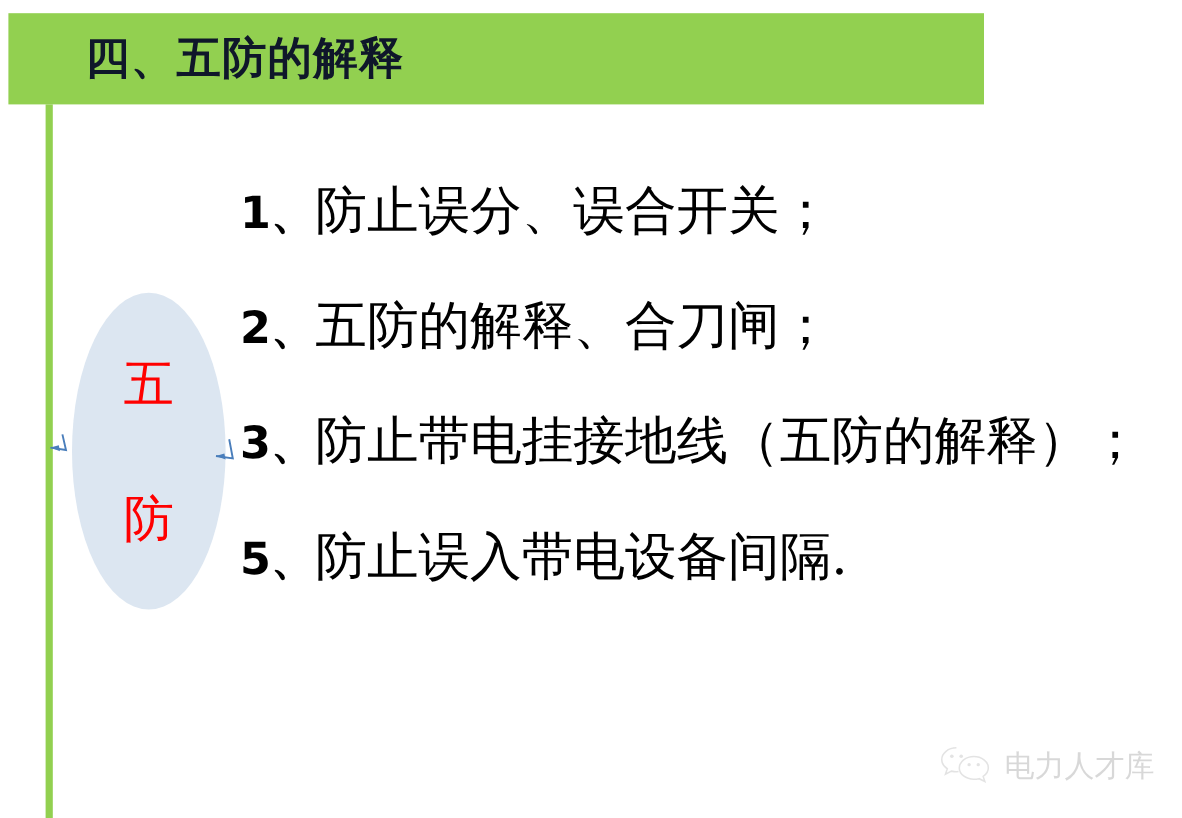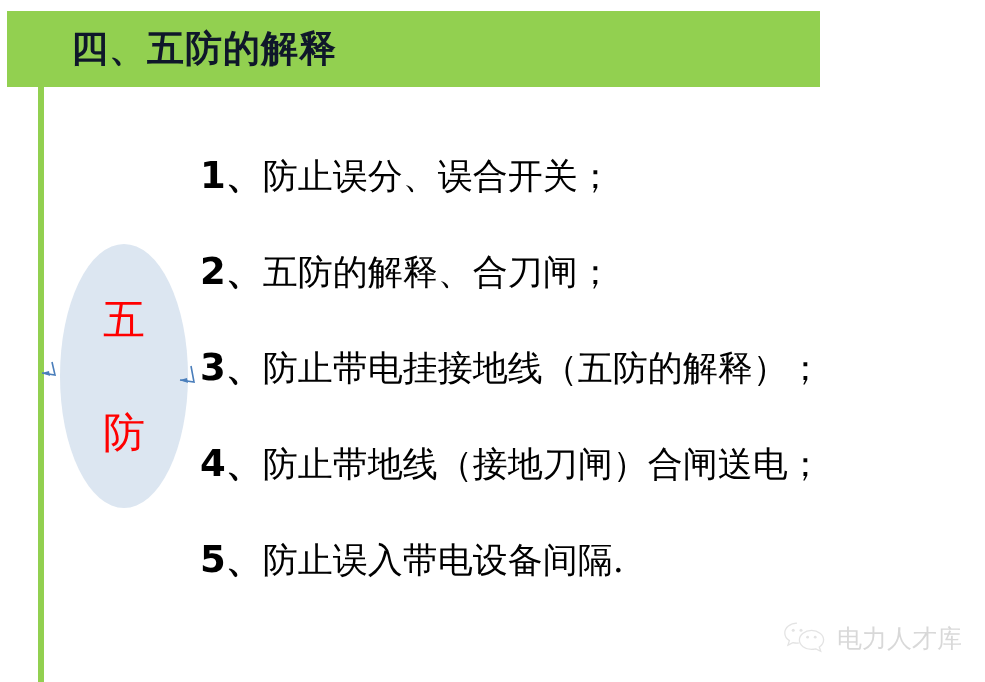--- a/index.html
+++ b/index.html
@@ -96,21 +96,21 @@
     white-space: nowrap;
     color: #000000;
   }
   .prevention-item .item-number {
     font-family: "DejaVu Sans", "Liberation Sans", sans-serif;
     font-size: 37px;
     font-weight: bold;
   }
   .prevention-item .item-text {
     font-family: "DejaVu Serif", "Liberation Serif", serif;
-    font-size: 35px;
+    font-size: 43px;
     font-weight: normal;
     letter-spacing: 0px;
   }
 
   
   #watermark {
     position: absolute;
     left: 783px;
     top: 615px;
     height: 46px;
@@ -158,23 +158,20 @@
   <div class="prevention-item">
     <span class="item-number">1、</span><span class="item-text">防止误分、误合开关；</span>
   </div>
   <div class="prevention-item">
     <span class="item-number">2、</span><span class="item-text">五防的解释、合刀闸；</span>
   </div>
   <div class="prevention-item">
     <span class="item-number">3、</span><span class="item-text">防止带电挂接地线（五防的解释）；</span>
   </div>
   <div class="prevention-item">
-    <span class="item-number">4、</span><span class="item-text">防止带地线（接地刀闸）合闸送电；</span>
-  </div>
-  <div class="prevention-item">
     <span class="item-number">5、</span><span class="item-text">防止误入带电设备间隔.</span>
   </div>
 </div>
 
 <div id="watermark">
   <svg id="wechat-icon" viewBox="0 0 44 36" xmlns="http://www.w3.org/2000/svg">
     <g fill="none" stroke="#c8c8c8" stroke-width="1.3">
       <path d="M14 3.2 C7.2 3.2 1.8 7.6 1.8 13 C1.8 16.1 3.6 18.8 6.4 20.6 L4.9 25.1 L9.9 22.6 C11.2 22.9 12.6 23.1 14 23.1 C14.6 23.1 15.2 23.1 15.8 23.0"></path>
       <path d="M28.5 10.4 C35.0 10.4 40.6 14.6 40.6 19.8 C40.6 22.7 38.9 25.3 36.3 27.0 L37.7 31.3 L32.9 28.9 C31.5 29.2 30.0 29.4 28.5 29.4 C22.0 29.4 16.4 25.2 16.4 20.0 C16.4 14.8 22.0 10.4 28.5 10.4 Z"></path>
     </g>

